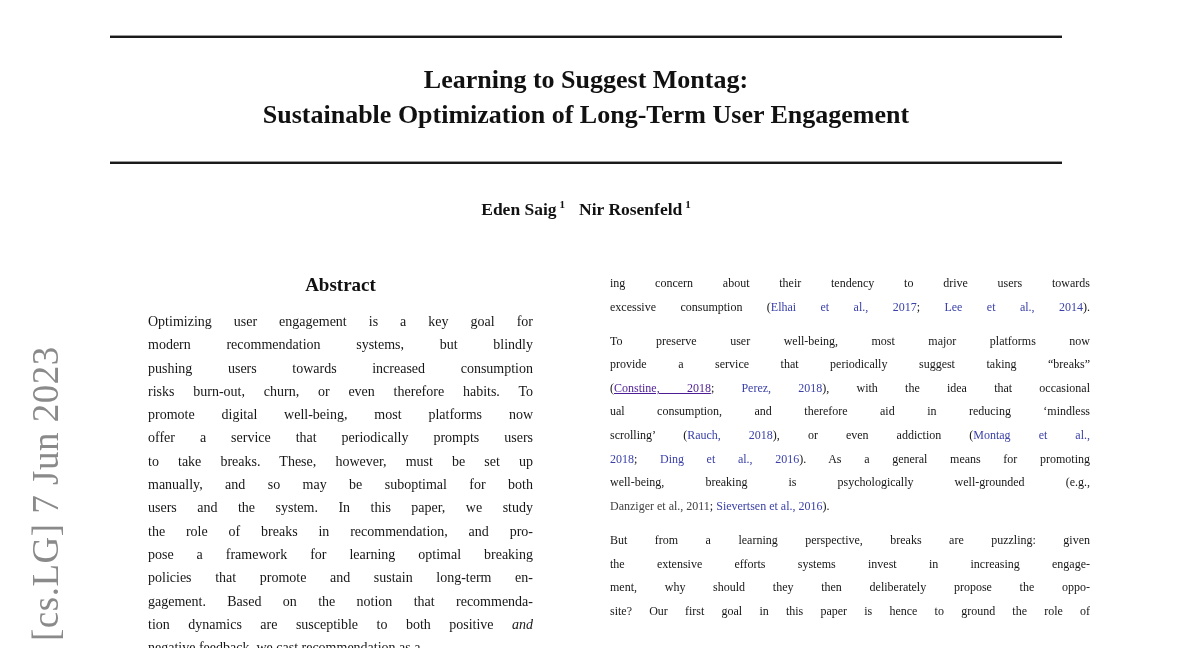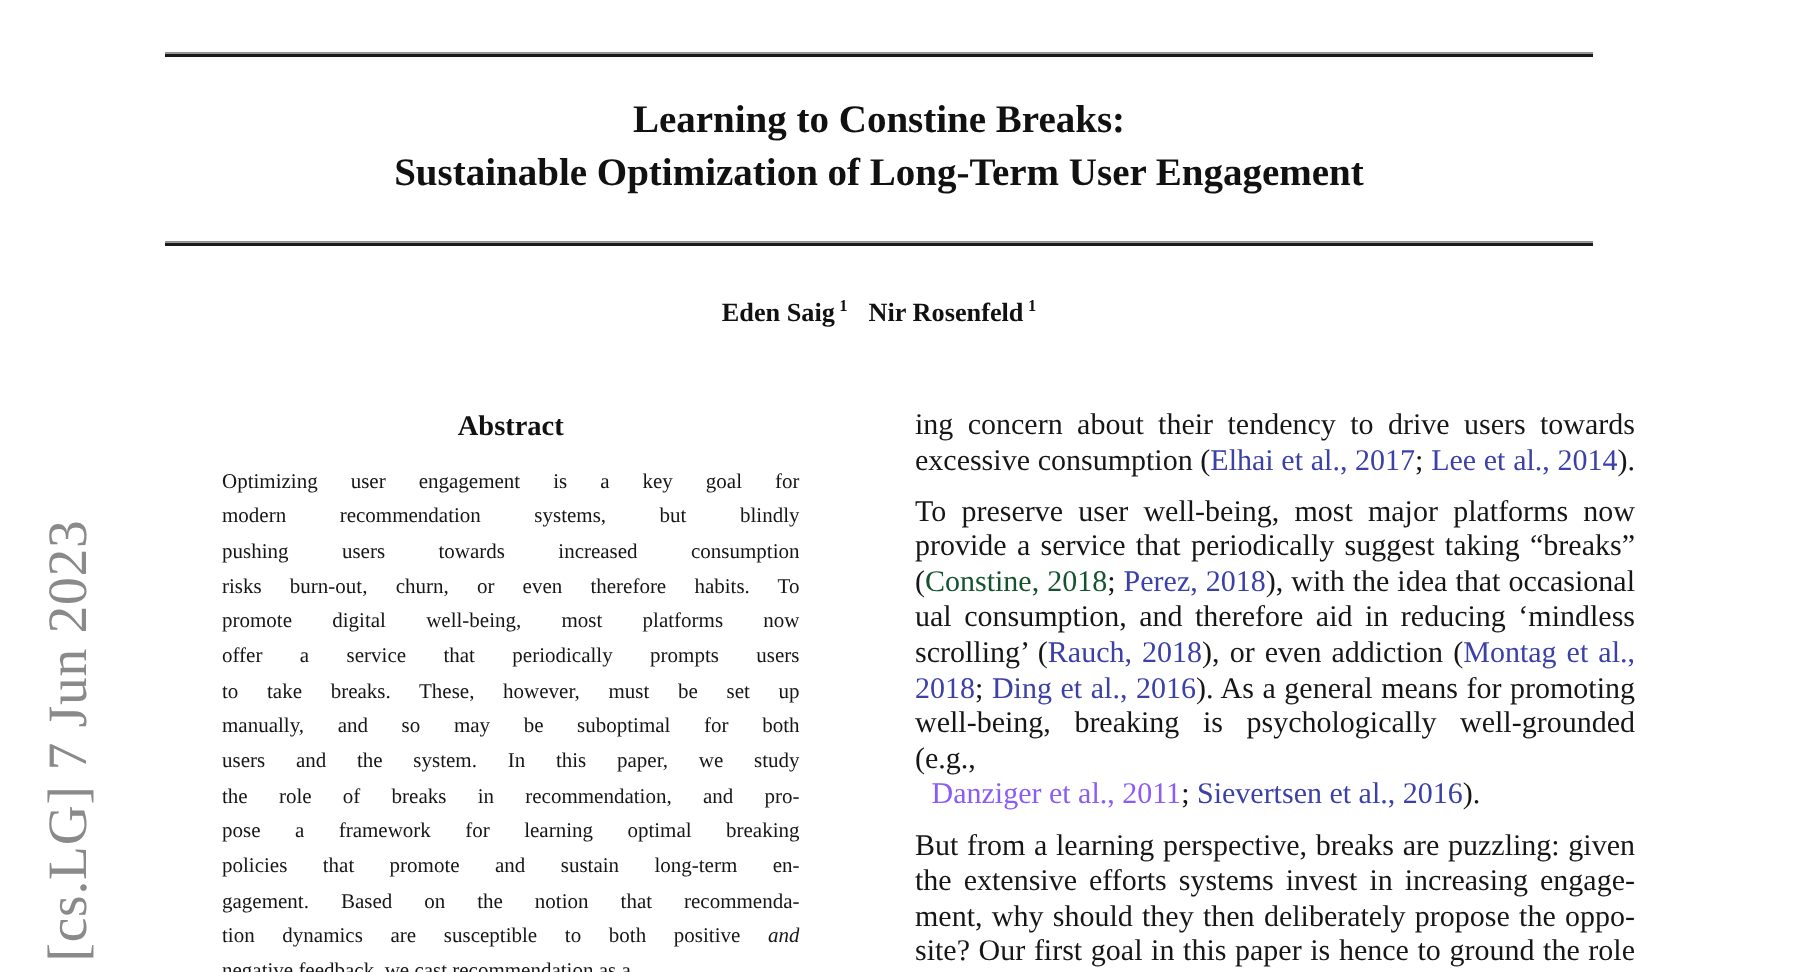--- a/index.html
+++ b/index.html
@@ -34,37 +34,37 @@
   .abs-head {
     position: absolute; left: 148px; width: 385px; top: 274px;
     text-align: center; font-weight: bold; font-size: 19px; color: #111111;
   }
   .abs-body {
     position: absolute; left: 148px; width: 385px; top: 310px; height: 338px;
     overflow: hidden; font-size: 14px; line-height: 23.3px;
   }
   .right-col {
     position: absolute; left: 610px; width: 480px; top: 272px; height: 376px;
-    overflow: hidden; font-size: 20px; line-height: 23.6px;
+    overflow: hidden; font-size: 12px; line-height: 23.6px;
   }
   .line { text-align: justify; text-align-last: justify; }
   .line.endp { text-align-last: left; }
   .para + .para { margin-top: 10.5px; }
   .it { font-style: italic; margin-top: 11px; }
 </style>
 </head>
 <body>
 
 <div class="page" style="background: rgb(255, 255, 255); color: rgb(22, 22, 22);">
   <div class="stamp" style="color: rgb(138, 138, 138);">[cs.LG] 7 Jun 2023</div>
 
   <div class="rule rule1"></div>
 
   <div class="title">
-    <div>Learning to Constine Breaks:</div>
+    <div>Learning to Suggest Montag:</div>
     <div>Sustainable Optimization of Long-Term User Engagement</div>
   </div>
 
   <div class="rule rule2"></div>
 
   <div class="authors">
     <span><span>Eden Saig</span><sup>1</sup></span>
     <span><span>Nir Rosenfeld</span><sup>1</sup></span>
   </div>
 
@@ -91,26 +91,26 @@
     </div>
 
   <div class="right-col">
       <div class="para">
         <div class="line"><span>ing concern about their tendency to drive users towards</span></div>
         <div class="line"><span>excessive consumption (</span><span style="color: rgb(59, 65, 168);">Elhai et al., 2017</span><span>; </span><span style="color: rgb(59, 65, 168);">Lee et al., 2014</span><span>).</span></div>
       </div>
       <div class="para">
         <div class="line"><span>To preserve user well-being, most major platforms now</span></div>
         <div class="line"><span>provide a service that periodically suggest taking “breaks”</span></div>
-        <div class="line"><span>(</span><span style="color: #14532d;">Constine, 2018</span><span>; </span><span style="color: rgb(59, 65, 168);">Perez, 2018</span><span>), with the idea that occasional</span></div>
+        <div class="line"><span>(</span><span style="color: #4c1d95; text-decoration: underline;">Constine, 2018</span><span>; </span><span style="color: rgb(59, 65, 168);">Perez, 2018</span><span>), with the idea that occasional</span></div>
         <div class="line"><span>ual consumption, and therefore aid in reducing ‘mindless</span></div>
         <div class="line"><span>scrolling’ (</span><span style="color: rgb(59, 65, 168);">Rauch, 2018</span><span>), or even addiction (</span><span style="color: rgb(59, 65, 168);">Montag et al.,</span></div>
         <div class="line"><span style="color: rgb(59, 65, 168);">2018</span><span>; </span><span style="color: rgb(59, 65, 168);">Ding et al., 2016</span><span>). As a general means for promoting</span></div>
         <div class="line"><span>well-being, breaking is psychologically well-grounded (e.g.,</span></div>
-        <div class="line endp"><span style="color: #8b5cf6; margin-left: 11px;">Danziger et al., 2011</span><span>; </span><span style="color: rgb(59, 65, 168);">Sievertsen et al., 2016</span><span>).</span></div>
+        <div class="line endp"><span style="color: #404040;">Danziger et al., 2011</span><span>; </span><span style="color: rgb(59, 65, 168);">Sievertsen et al., 2016</span><span>).</span></div>
       </div>
       <div class="para">
         <div class="line"><span>But from a learning perspective, breaks are puzzling: given</span></div>
         <div class="line"><span>the extensive efforts systems invest in increasing engage-</span></div>
         <div class="line"><span>ment, why should they then deliberately propose the oppo-</span></div>
         <div class="line"><span>site? Our first goal in this paper is hence to ground the role of</span></div>
       </div>
     </div>
 </div>
 

